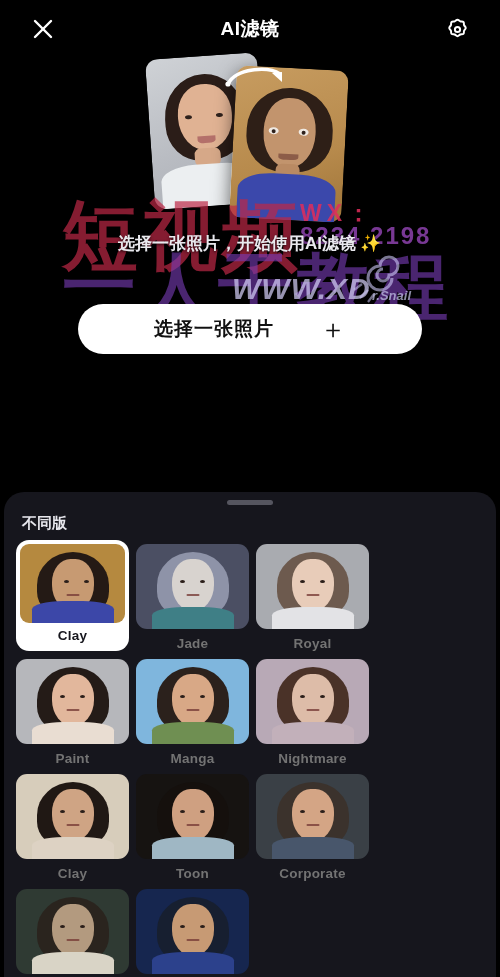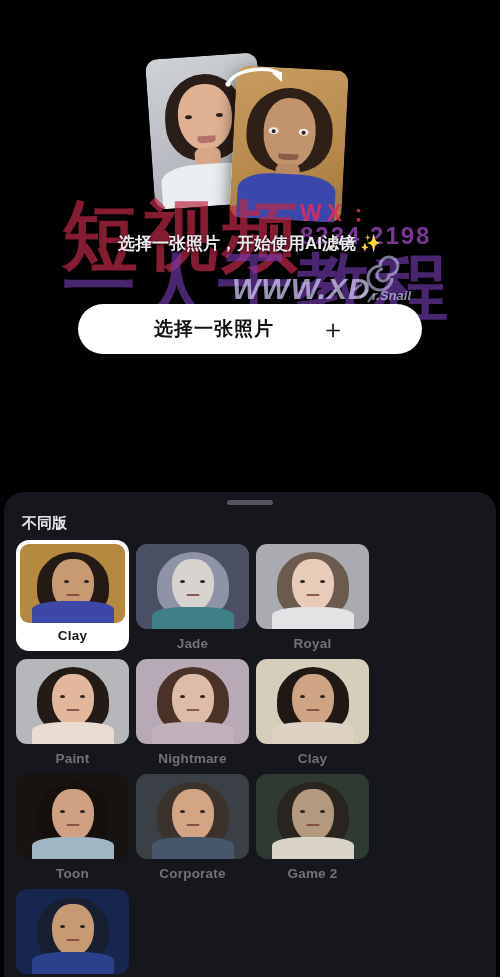--- a/index.html
+++ b/index.html
@@ -126,20 +126,35 @@
   .t .f { position:absolute; left:50%; transform:translateX(-50%); border-radius:46% 46% 52% 52%; }
   .t .b { position:absolute; left:50%; bottom:0; transform:translateX(-50%); border-radius:38% 38% 0 0; }
   .t .e { position:absolute; width:5px; height:3px; border-radius:50%; background:#2b1f1a; }
   .t .m { position:absolute; left:50%; transform:translateX(-50%); height:2px; border-radius:2px; }
 </style>
 </head>
 <body>
 
 <div id="app">
 
+  <div class="header">
+    <div class="hdr-icon">
+      <svg width="22" height="22" viewBox="0 0 22 22">
+        <line x1="3" y1="3" x2="19" y2="19" stroke="#fff" stroke-width="2.4" stroke-linecap="round"></line>
+        <line x1="19" y1="3" x2="3" y2="19" stroke="#fff" stroke-width="2.4" stroke-linecap="round"></line>
+      </svg>
+    </div>
+    <div class="hdr-title">AI滤镜</div>
+    <div class="hdr-icon">
+      <svg width="25" height="25" viewBox="0 0 24 24">
+        <path d="M12 2.6c1.1 0 1.7 1.2 2.7 1.6 1 .4 2.2-.2 3 .6s.2 2 .6 3c.4 1 1.6 1.6 1.6 2.7s-1.2 1.7-1.6 2.7c-.4 1 .2 2.2-.6 3s-2 .2-3 .6c-1 .4-1.6 1.6-2.7 1.6s-1.7-1.2-2.7-1.6c-1-.4-2.2.2-3-.6s-.2-2-.6-3c-.4-1-1.6-1.6-1.6-2.7s1.2-1.7 1.6-2.7c.4-1-.2-2.2.6-3s2-.2 3-.6c1-.4 1.6-1.6 2.7-1.6z" fill="none" stroke="#fff" stroke-width="1.9" stroke-linejoin="round"></path>
+        <circle cx="12" cy="12" r="2.5" fill="none" stroke="#fff" stroke-width="1.9"></circle>
+      </svg>
+    </div>
+  </div>
 
   <div class="hero">
 
     <div class="card-img card-before">
       <div class="face bg-grey"></div>
       <div class="hair" style="top:18px;width:80px;height:86px;"></div>
       <div class="skin" style="top:28px;width:54px;height:66px;background:#e0b293;"></div>
       <div class="eye" style="left:36px;top:58px;"></div>
       <div class="eye" style="left:67px;top:58px;"></div>
       <div class="mouth" style="top:80px;width:18px;height:7px;background:#b4706a;"></div>
@@ -235,20 +250,33 @@
               <div class="f" style="top:15px;width:42px;height:52px;background:#e2b79c;"></div>
               <div class="e" style="left:44px;top:36px;"></div>
               <div class="e" style="left:64px;top:36px;"></div>
               <div class="m" style="top:50px;width:13px;background:rgba(120,60,55,.8);"></div>
               <div class="b" style="width:82px;height:22px;background:#e9ddd2;"></div>
             </div>
           </div>
           <span class="cap">Paint</span>
         </div>
         <div class="cell">
+          <div class="thumb" style="background: rgb(127, 182, 221);">
+            <div class="t">
+              <div class="h" style="top:8px;width:72px;height:66px;background:#2b211c;"></div>
+              <div class="f" style="top:15px;width:42px;height:52px;background:#d8a886;"></div>
+              <div class="e" style="left:44px;top:36px;"></div>
+              <div class="e" style="left:64px;top:36px;"></div>
+              <div class="m" style="top:50px;width:13px;background:rgba(120,60,55,.8);"></div>
+              <div class="b" style="width:82px;height:22px;background:#6f8f52;"></div>
+            </div>
+          </div>
+          <span class="cap">Manga</span>
+        </div>
+        <div class="cell">
           <div class="thumb" style="background: rgb(184, 169, 182);">
             <div class="t">
               <div class="h" style="top:8px;width:72px;height:66px;background:#4a3228;"></div>
               <div class="f" style="top:15px;width:42px;height:52px;background:#ddbca8;"></div>
               <div class="e" style="left:44px;top:36px;"></div>
               <div class="e" style="left:64px;top:36px;"></div>
               <div class="m" style="top:50px;width:13px;background:rgba(120,60,55,.8);"></div>
               <div class="b" style="width:82px;height:22px;background:#c2b0ba;"></div>
             </div>
           </div>

